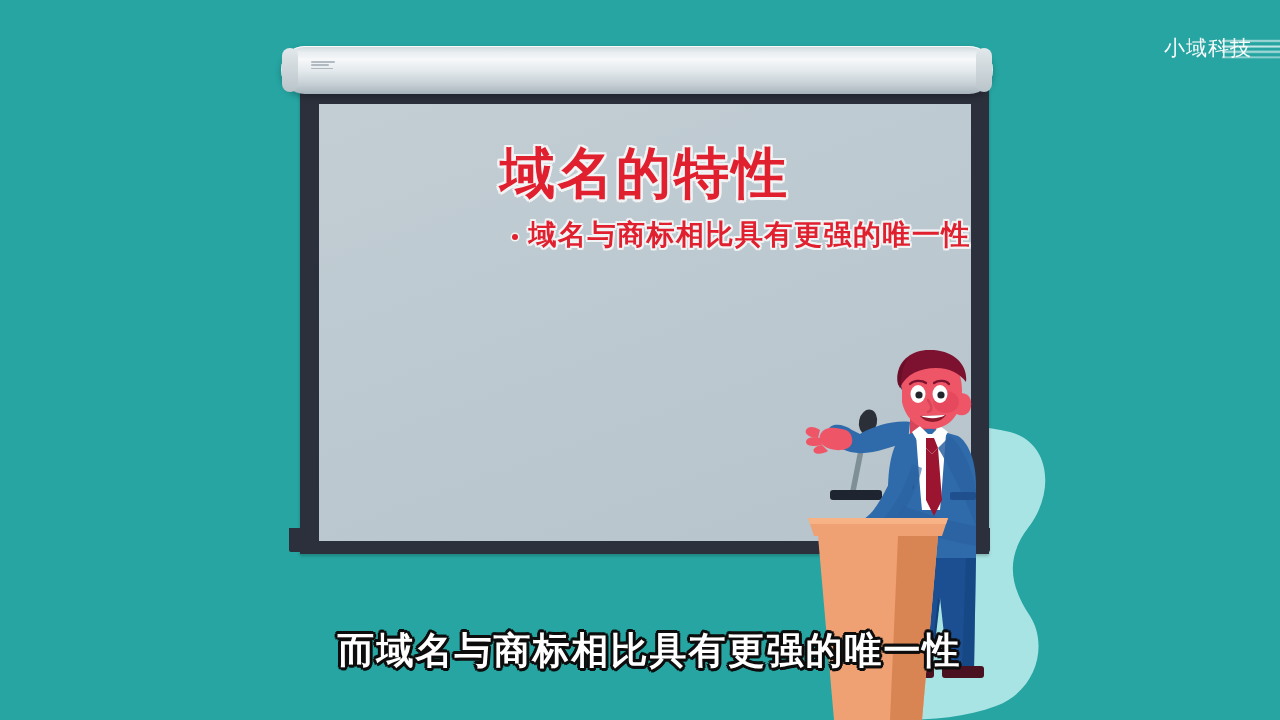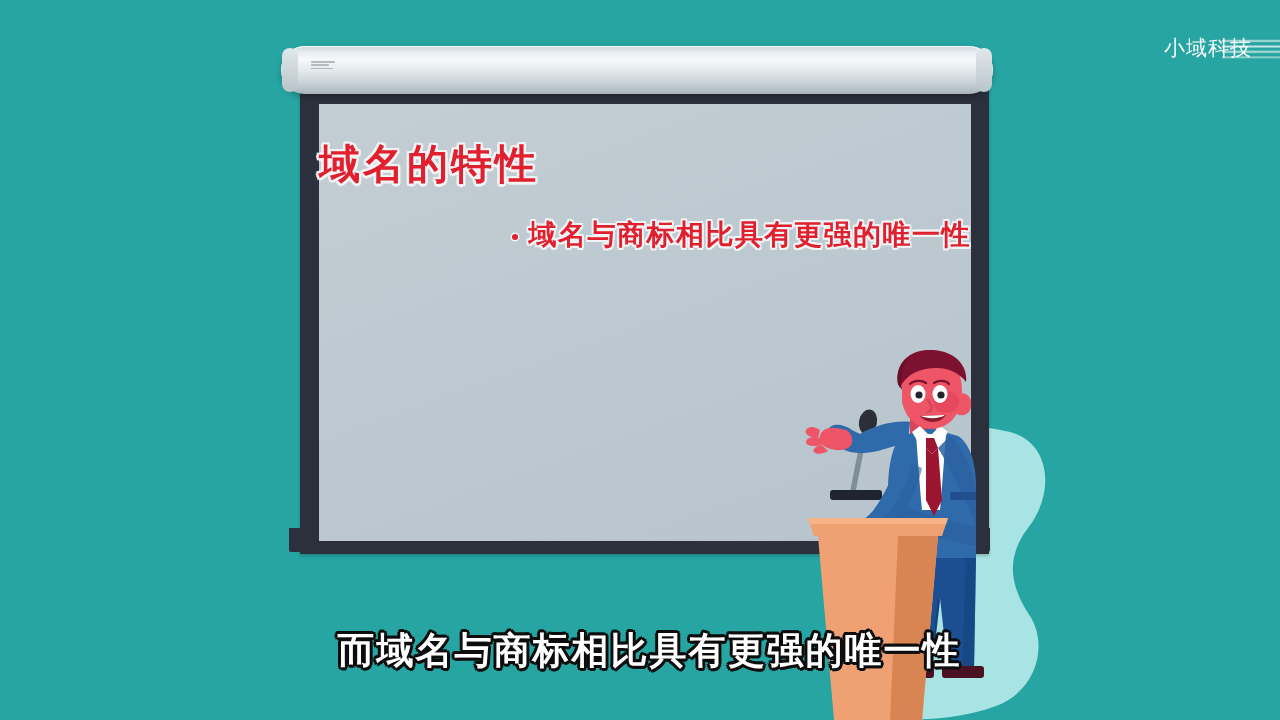--- a/index.html
+++ b/index.html
@@ -139,21 +139,22 @@
   #casing-logo i:nth-child(1) { width: 100%; }
   #casing-logo i:nth-child(2) { width: 76%; }
   #casing-logo i:nth-child(3) { width: 90%; }
 
   
   #slide-title {
     position: absolute;
     left: 0;
     right: 0;
     top: 33px;
-    font-size: 41px;
+    text-align: center;
+    font-size: 55px;
     font-weight: 700;
     color: #e0202e;
     letter-spacing: 3px;
     text-shadow:
       -2px -2px 0 #f2f3f4,  2px -2px 0 #f2f3f4,
       -2px  2px 0 #f2f3f4,  2px  2px 0 #f2f3f4,
        0px -2.5px 0 #f2f3f4, 0px 2.5px 0 #f2f3f4,
       -2.5px 0 0 #f2f3f4,  2.5px 0 0 #f2f3f4;
   }
   #slide-bullet-row {

